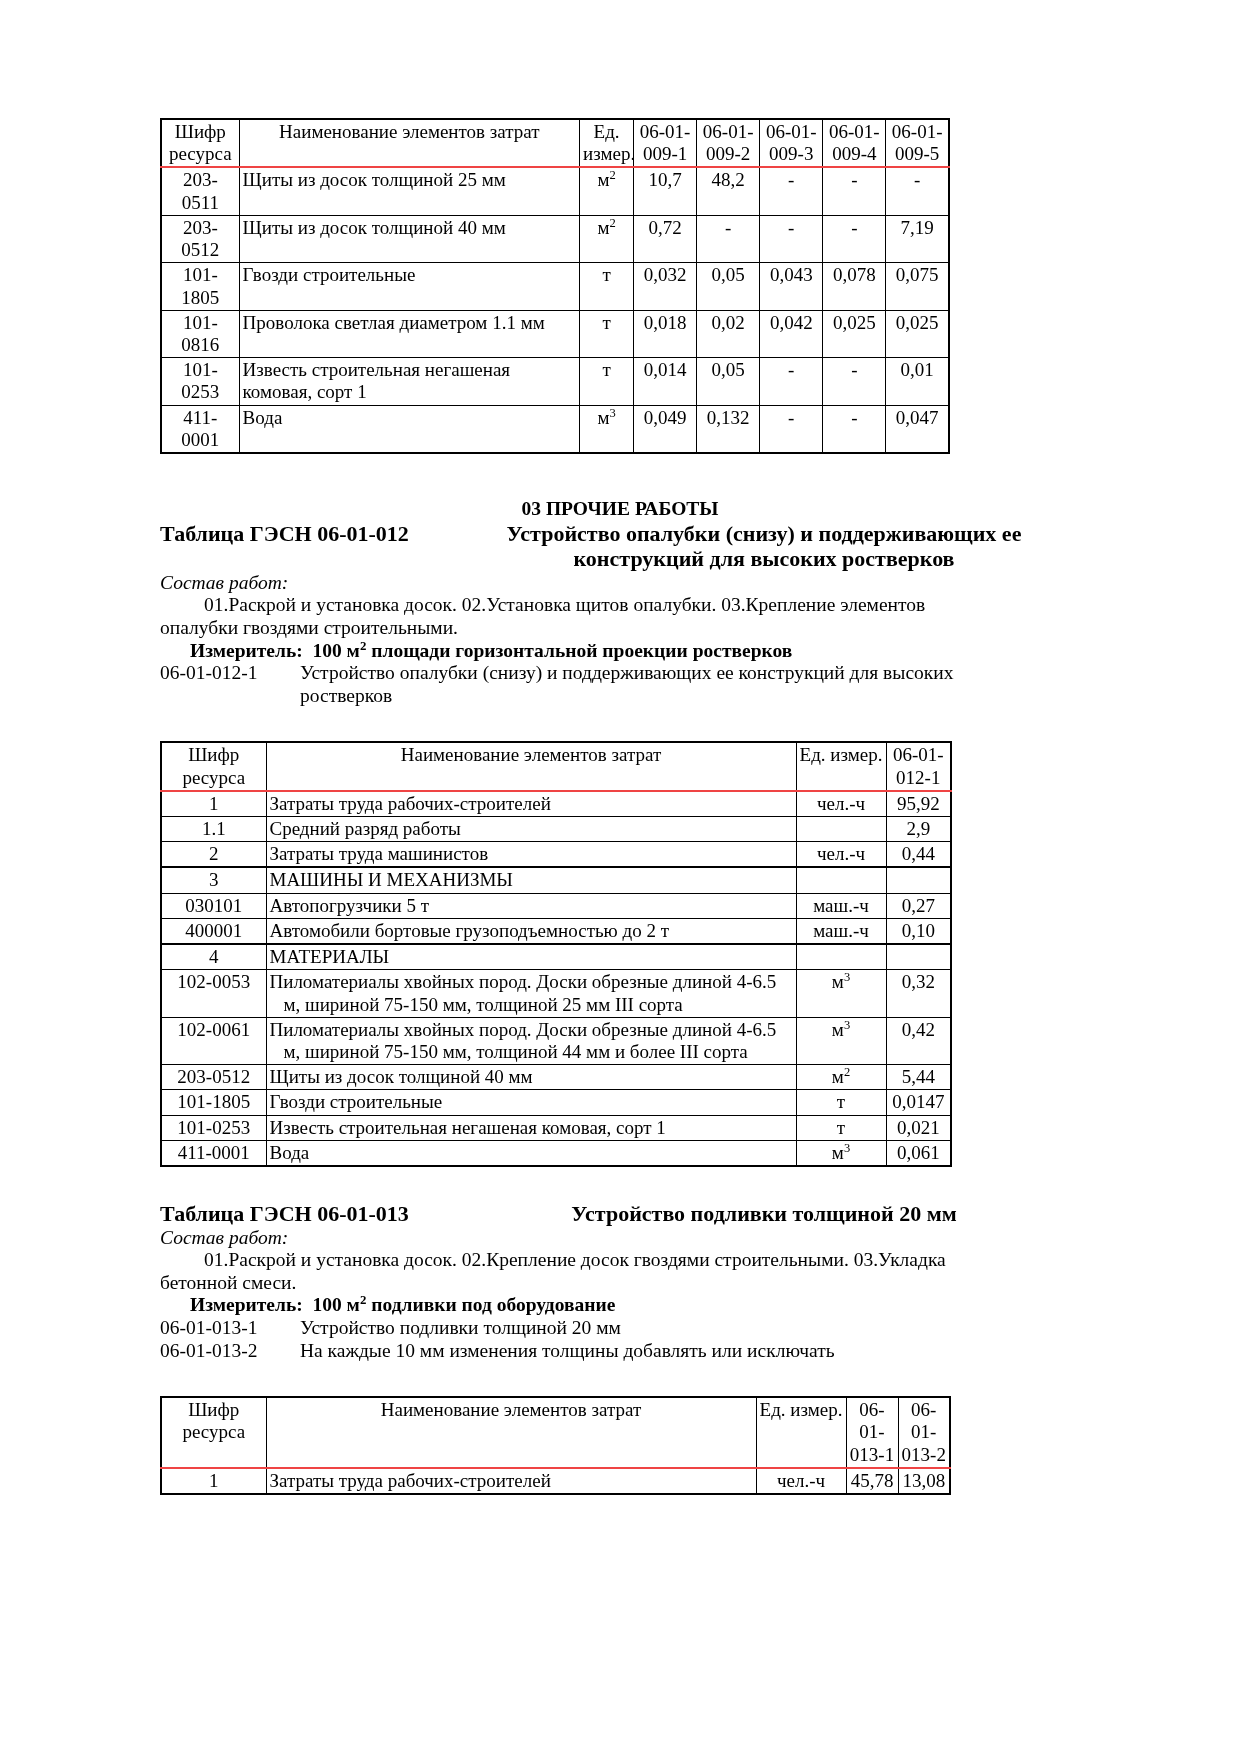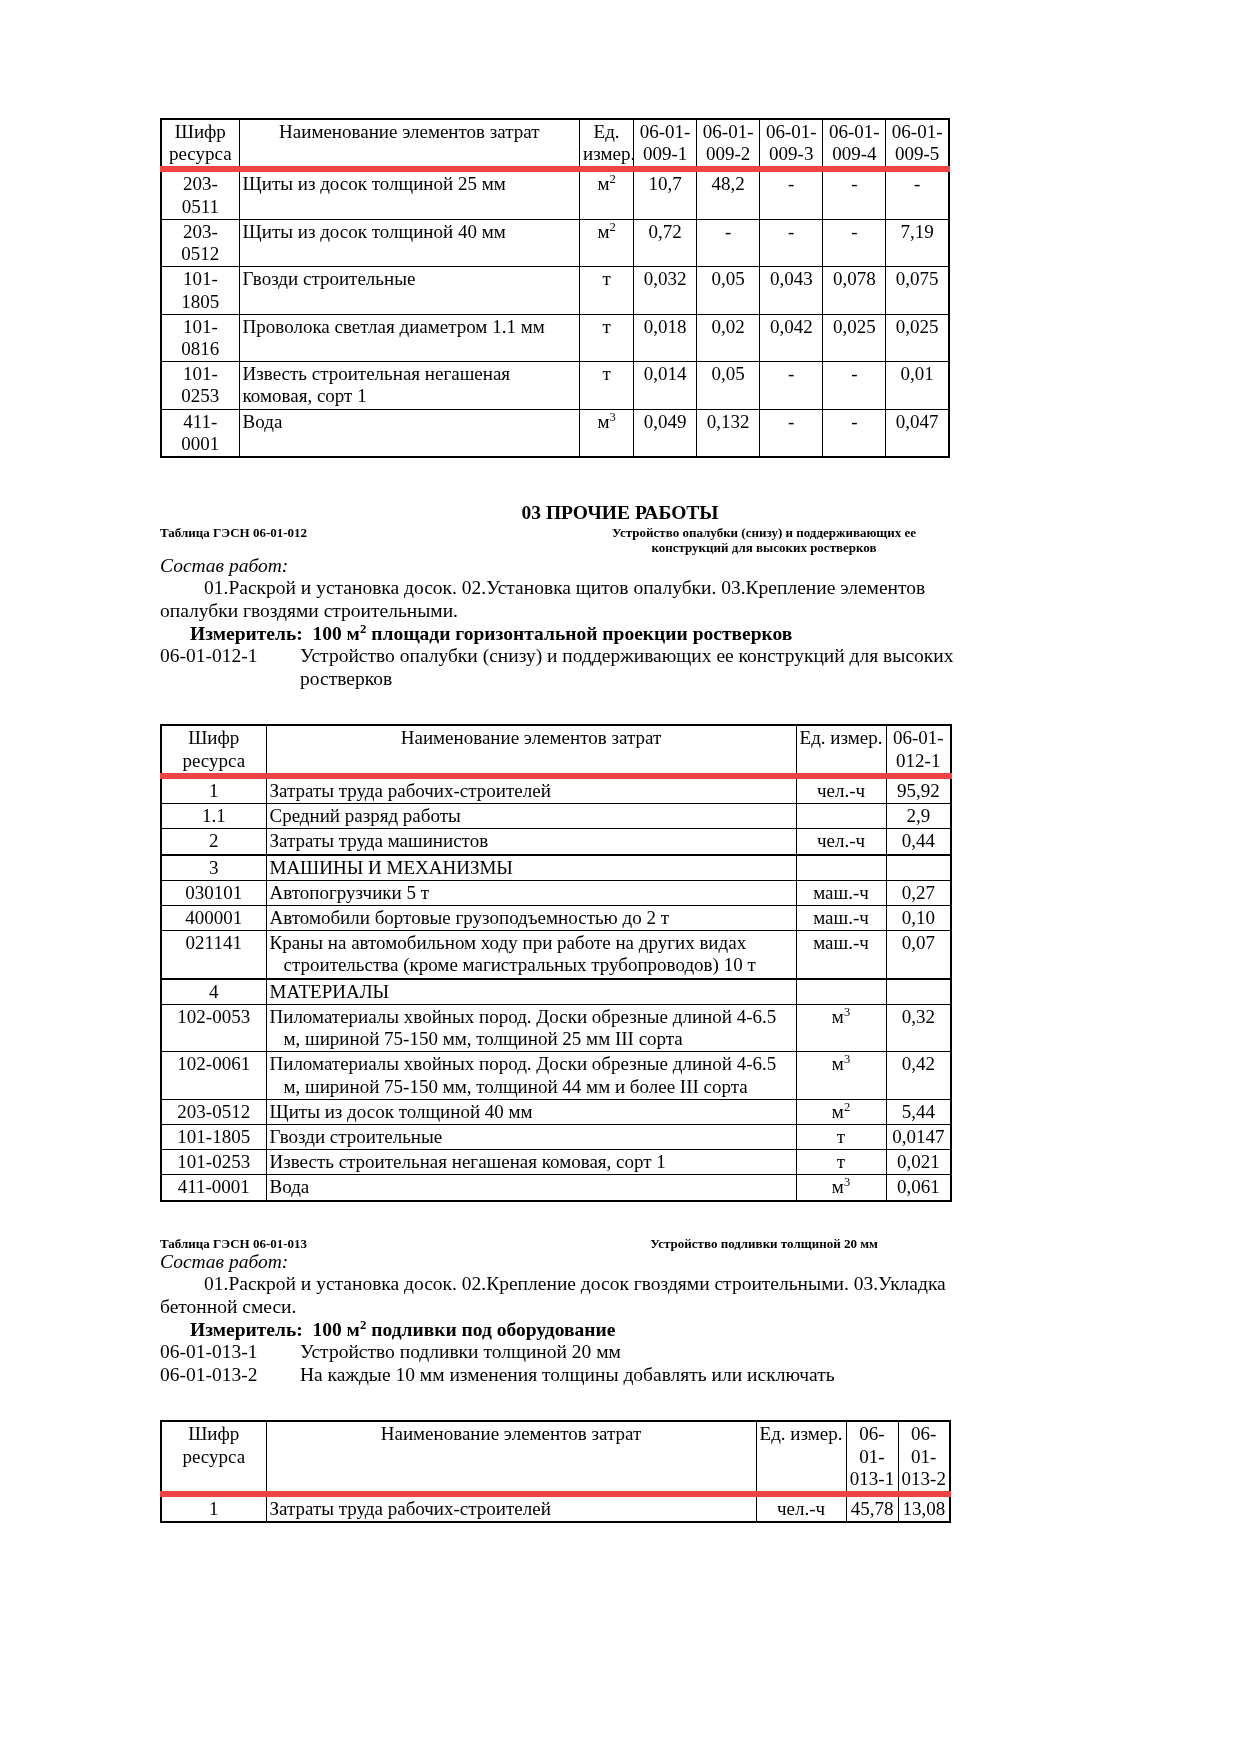--- a/index.html
+++ b/index.html
@@ -42,41 +42,41 @@
   }
   .c  { text-align: center; }
   .l  { text-align: left; }
   .nm { padding-left: 8px; }
   .b  { font-weight: bold; }
   sup { font-size: 0.66em; vertical-align: super; line-height: 0; }
 
   
   table.doc { border: 2px solid #000; }
   table.doc tbody.sec { border-top: 2px solid #000; }
-  table.doc thead td { border-bottom: 6px solid #ef4444; }
+  table.doc thead td { border-bottom: 2px solid #ef4444; }
 
   
   .t1 { width: 790px; }
   .t1 col.shifr { width: 78px; }
   .t1 col.name  { width: 340px; }
   .t1 col.unit  { width: 54px; }
   .t1 col.val   { width: 63px; }
   .t1 td { height: 19px; }
   .t1 .tall td { height: 36px; }
   .center { text-align: left; }
   .hdr-title {
     text-align: center;
     font-weight: bold;
     font-size: 19.5px;
   }
   .tbl-head-row {
     display: flex;
     align-items: flex-start;
     font-weight: bold;
-    font-size: 13px;
+    font-size: 22px;
   }
   .tbl-head-row .lbl { width: 288px; flex: 0 0 288px; }
   .tbl-head-row .ttl { flex: 1 1 auto; text-align: center; }
   .italic { font-style: italic; }
   .para { text-indent: 44px; text-align: left; }
   .para.noind { text-indent: 0; }
   .measure { font-weight: bold; text-indent: 30px; }
   .code-row {
     display: flex;
     align-items: flex-start;
@@ -268,26 +268,20 @@
         <td class="l">Автопогрузчики 5 т</td>
         <td class="c">маш.-ч</td>
         <td class="c">0,27</td>
       </tr>
       <tr>
         <td class="c">400001</td>
         <td class="l">Автомобили бортовые грузоподъемностью до 2 т</td>
         <td class="c">маш.-ч</td>
         <td class="c">0,10</td>
       </tr>
-      <tr>
-        <td class="c">021141</td>
-        <td class="l" style="text-indent:-14px;padding-left:17px">Краны на автомобильном ходу при работе на других видах строительства (кроме магистральных трубопроводов) 10 т</td>
-        <td class="c">маш.-ч</td>
-        <td class="c">0,07</td>
-      </tr>
     </tbody>
     <tbody class="sec">
       <tr>
         <td class="c b">4</td>
         <td class="l b">МАТЕРИАЛЫ</td>
         <td class="c"></td>
         <td class="c"></td>
       </tr>
       <tr>
         <td class="c">102-0053</td>

